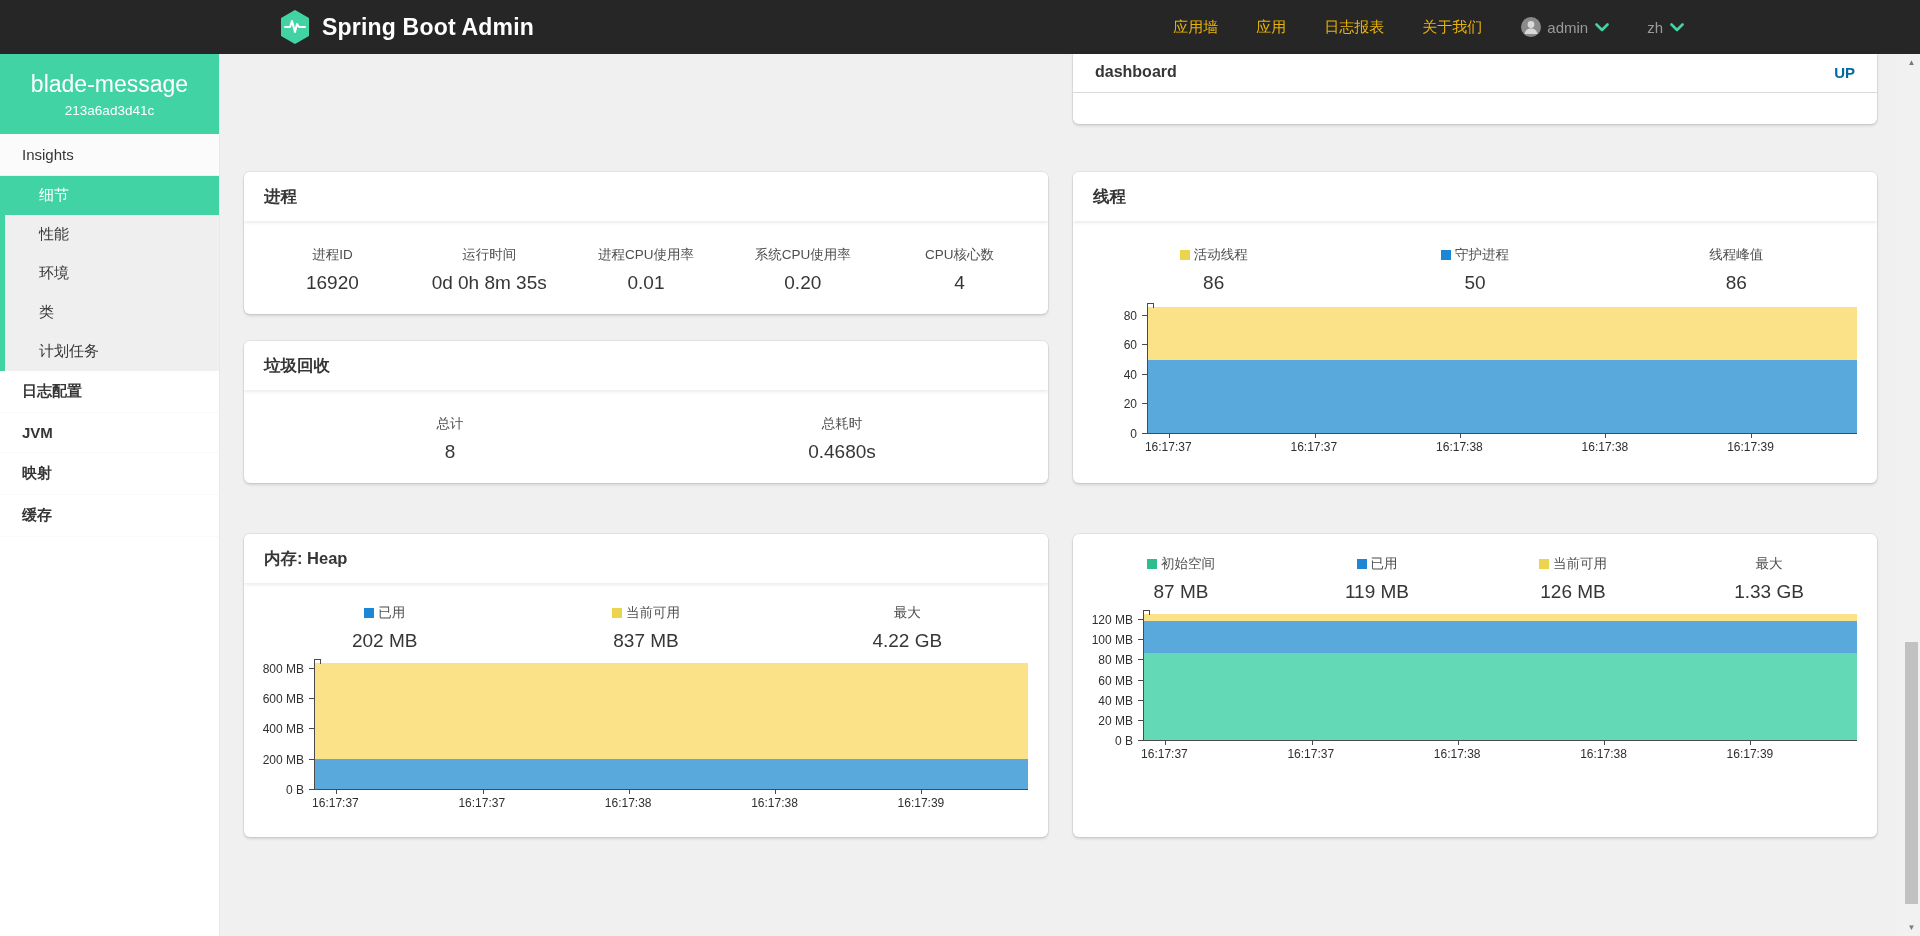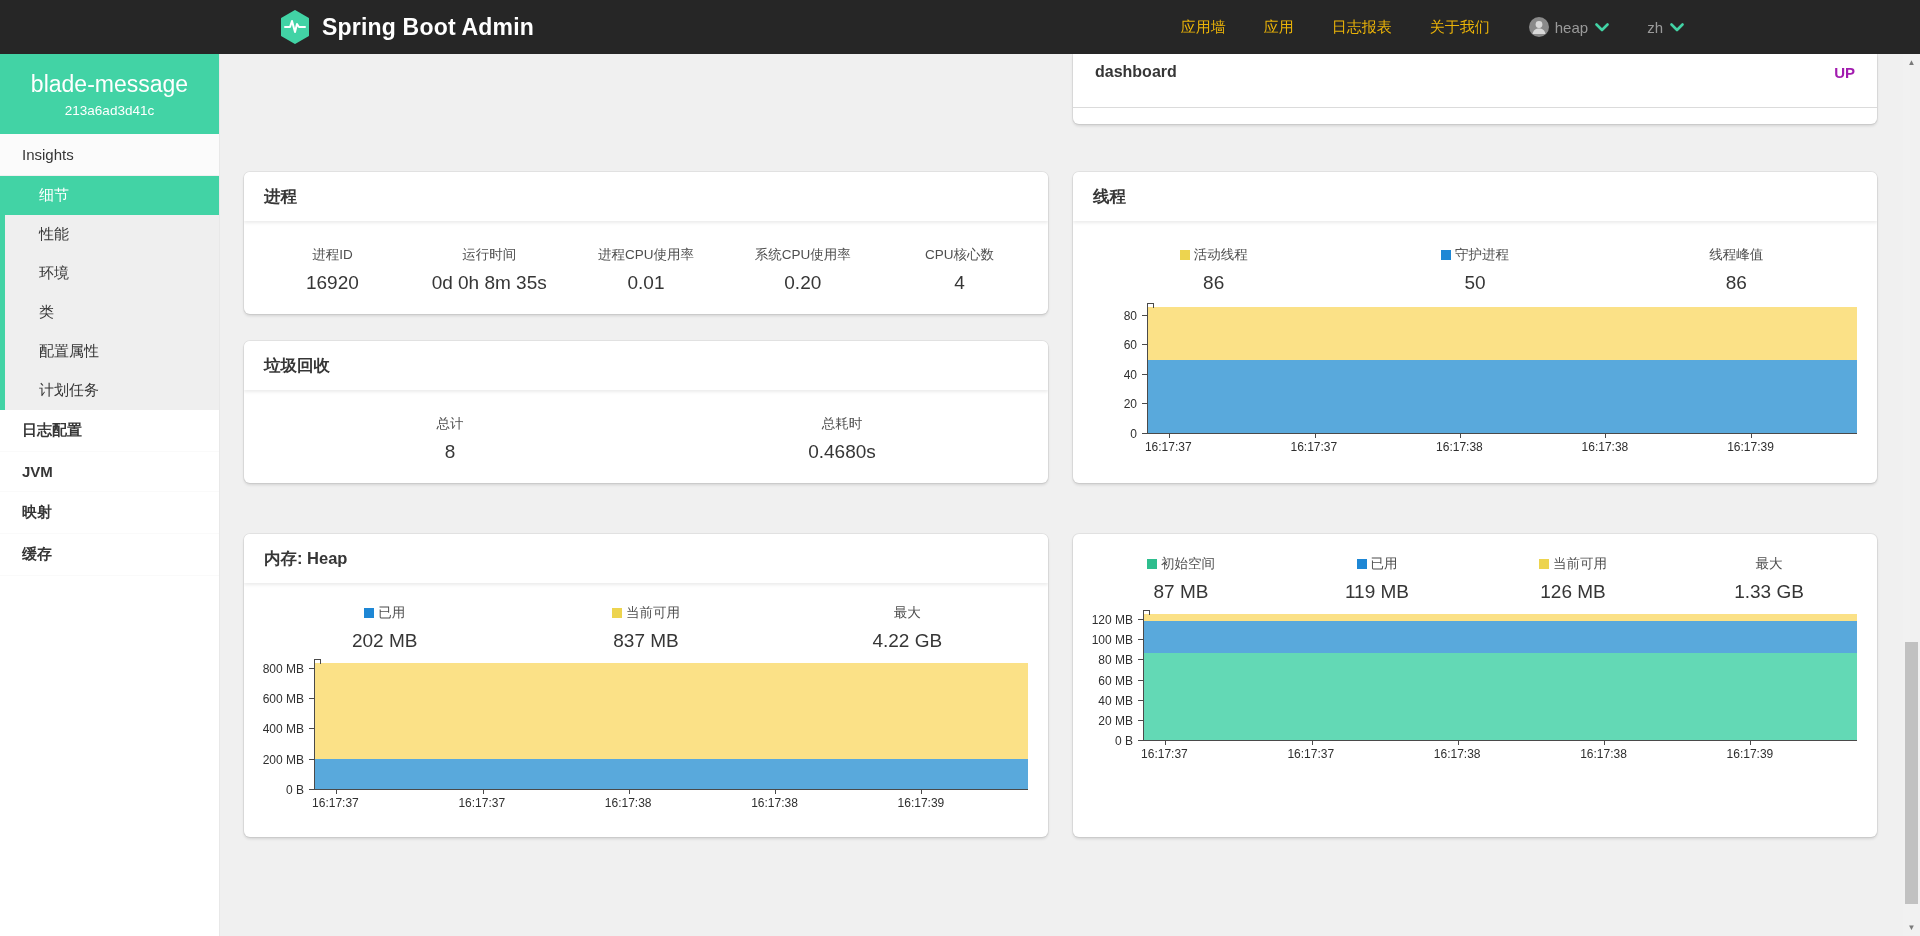--- a/index.html
+++ b/index.html
@@ -35,21 +35,21 @@
   .main { position:absolute; top:54px; left:220px; width:1683px; height:882px; padding:0 25px 0 24px; }
   .cols { display:flex; gap:25px; }
   .col { width:804px; }
 
   .card { background:#fff; border-radius:6px; box-shadow:0 2px 3px rgba(10,10,10,.12), 0 0 0 1px rgba(10,10,10,.06); overflow:hidden; }
   .card-header { padding:14px 20px 13px; font-size:16.5px; font-weight:bold; color:#363636;
                  box-shadow:0 2px 3px rgba(10,10,10,.08); position:relative; z-index:2; background:#fff; }
 
   
   .status-card { border-radius:0 0 6px 6px; height:70px; }
-  .status-row { display:flex; align-items:center; padding:9px 22px 26px; border-bottom:1px solid #dbdbdb;gap:27px; }
+  .status-row { display:flex; align-items:center; padding:9px 22px 11px; border-bottom:1px solid #dbdbdb;gap:27px; }
   .status-title { font-size:16px; font-weight:bold; color:#363636; }
   .status-badge { margin-left:auto; font-size:15px; font-weight:bold; }
 
   .spacer-top-left { height:118px; }
   .spacer-top-right { height:48px; }
 
   .card.h-small { height:142px; margin-bottom:27px; }
   .card.h-small2 { height:142px; margin-bottom:51px; }
   .card.h-thread { height:311px; margin-bottom:51px; }
   .card.h-mem { height:303px; }
@@ -100,21 +100,21 @@
           <a class="nav-link">应用</a>
           <a class="nav-link">日志报表</a>
           <a class="nav-link">关于我们</a>
         </nav>
       <div class="nav-user">
         <svg width="22" height="22" viewBox="0 0 22 22">
           <circle cx="11" cy="11" r="10" fill="#8a8a8a"></circle>
           <circle cx="11" cy="8.5" r="3.4" fill="#d9d9d9"></circle>
           <path d="M4.5 18 C5.5 13.8 8 12.6 11 12.6 C14 12.6 16.5 13.8 17.5 18 Z" fill="#d9d9d9"></path>
         </svg>
-        <span>heap</span>
+        <span>admin</span>
         <svg class="chev" viewBox="0 0 14 9">
           <polyline points="1.5,1.5 7,7 12.5,1.5" fill="none" stroke="#42d3a5" stroke-width="2.6" stroke-linecap="round" stroke-linejoin="round"></polyline>
         </svg>
       </div>
       <div class="nav-lang">
         <span>zh</span>
         <svg class="chev" viewBox="0 0 14 9">
           <polyline points="1.5,1.5 7,7 12.5,1.5" fill="none" stroke="#42d3a5" stroke-width="2.6" stroke-linecap="round" stroke-linejoin="round"></polyline>
         </svg>
       </div>
@@ -125,21 +125,20 @@
     <div class="side-banner">
       <div class="side-app">blade-message</div>
       <div class="side-id">213a6ad3d41c</div>
     </div>
     <div class="side-section">Insights</div>
     <div class="side-sub">
         <div class="side-item sub active">细节</div>
         <div class="side-item sub">性能</div>
         <div class="side-item sub">环境</div>
         <div class="side-item sub">类</div>
-        <div class="side-item sub">配置属性</div>
         <div class="side-item sub">计划任务</div>
       </div>
     <div>
         <div class="side-item root">日志配置</div>
         <div class="side-item root">JVM</div>
         <div class="side-item root">映射</div>
         <div class="side-item root">缓存</div>
       </div>
   </div>
 
@@ -259,21 +258,21 @@
                 <div class="xlab" style="left: 85%;">16:17:39</div>
               </div>
             </div>
         </div>
       </div>
 
       <div class="col">
         <div class="card status-card">
           <div class="status-row">
             <span class="status-title">dashboard</span>
-            <span class="status-badge" id="status-badge" style="color: #a21caf;">UP</span>
+            <span class="status-badge" id="status-badge" style="color: #0369a1;">UP</span>
           </div>
         </div>
         <div class="spacer-top-right"></div>
 
         <div class="card h-thread">
           <div class="card-header">线程</div>
           <div class="stats">
               <div class="stat">
                 <div class="stat-label">
                   <span class="marker" style="background: rgb(237, 212, 79);"></span>

